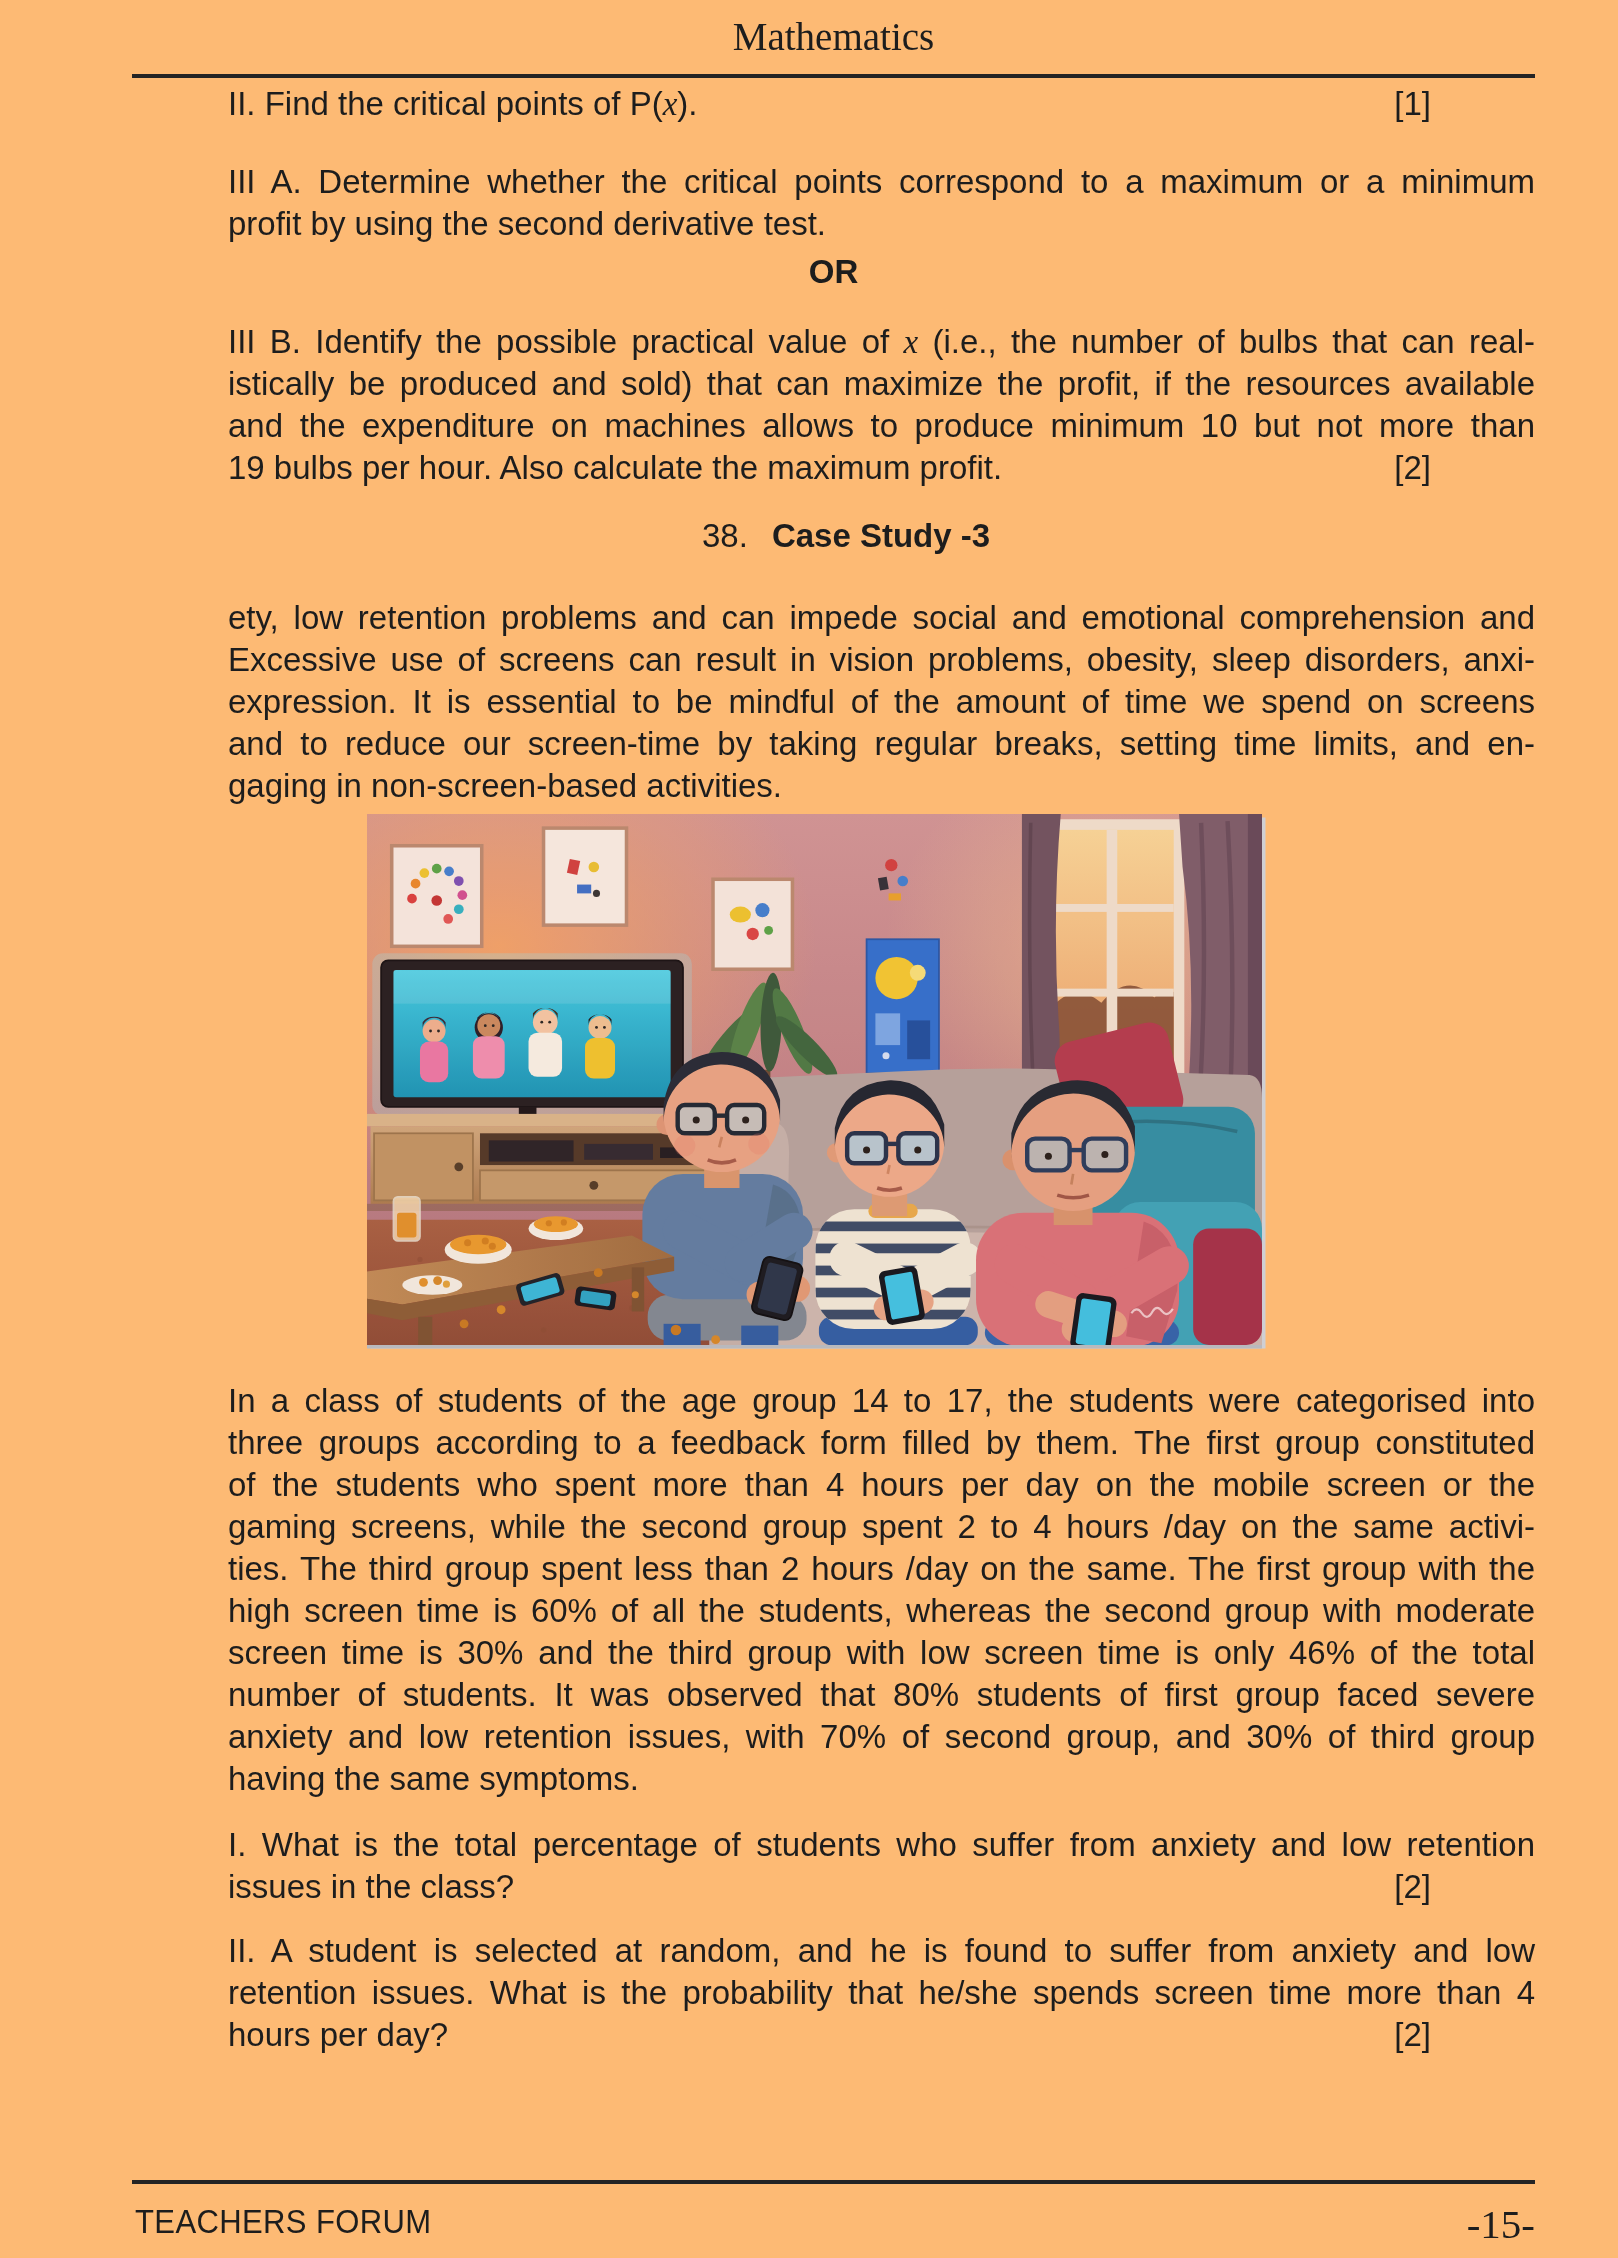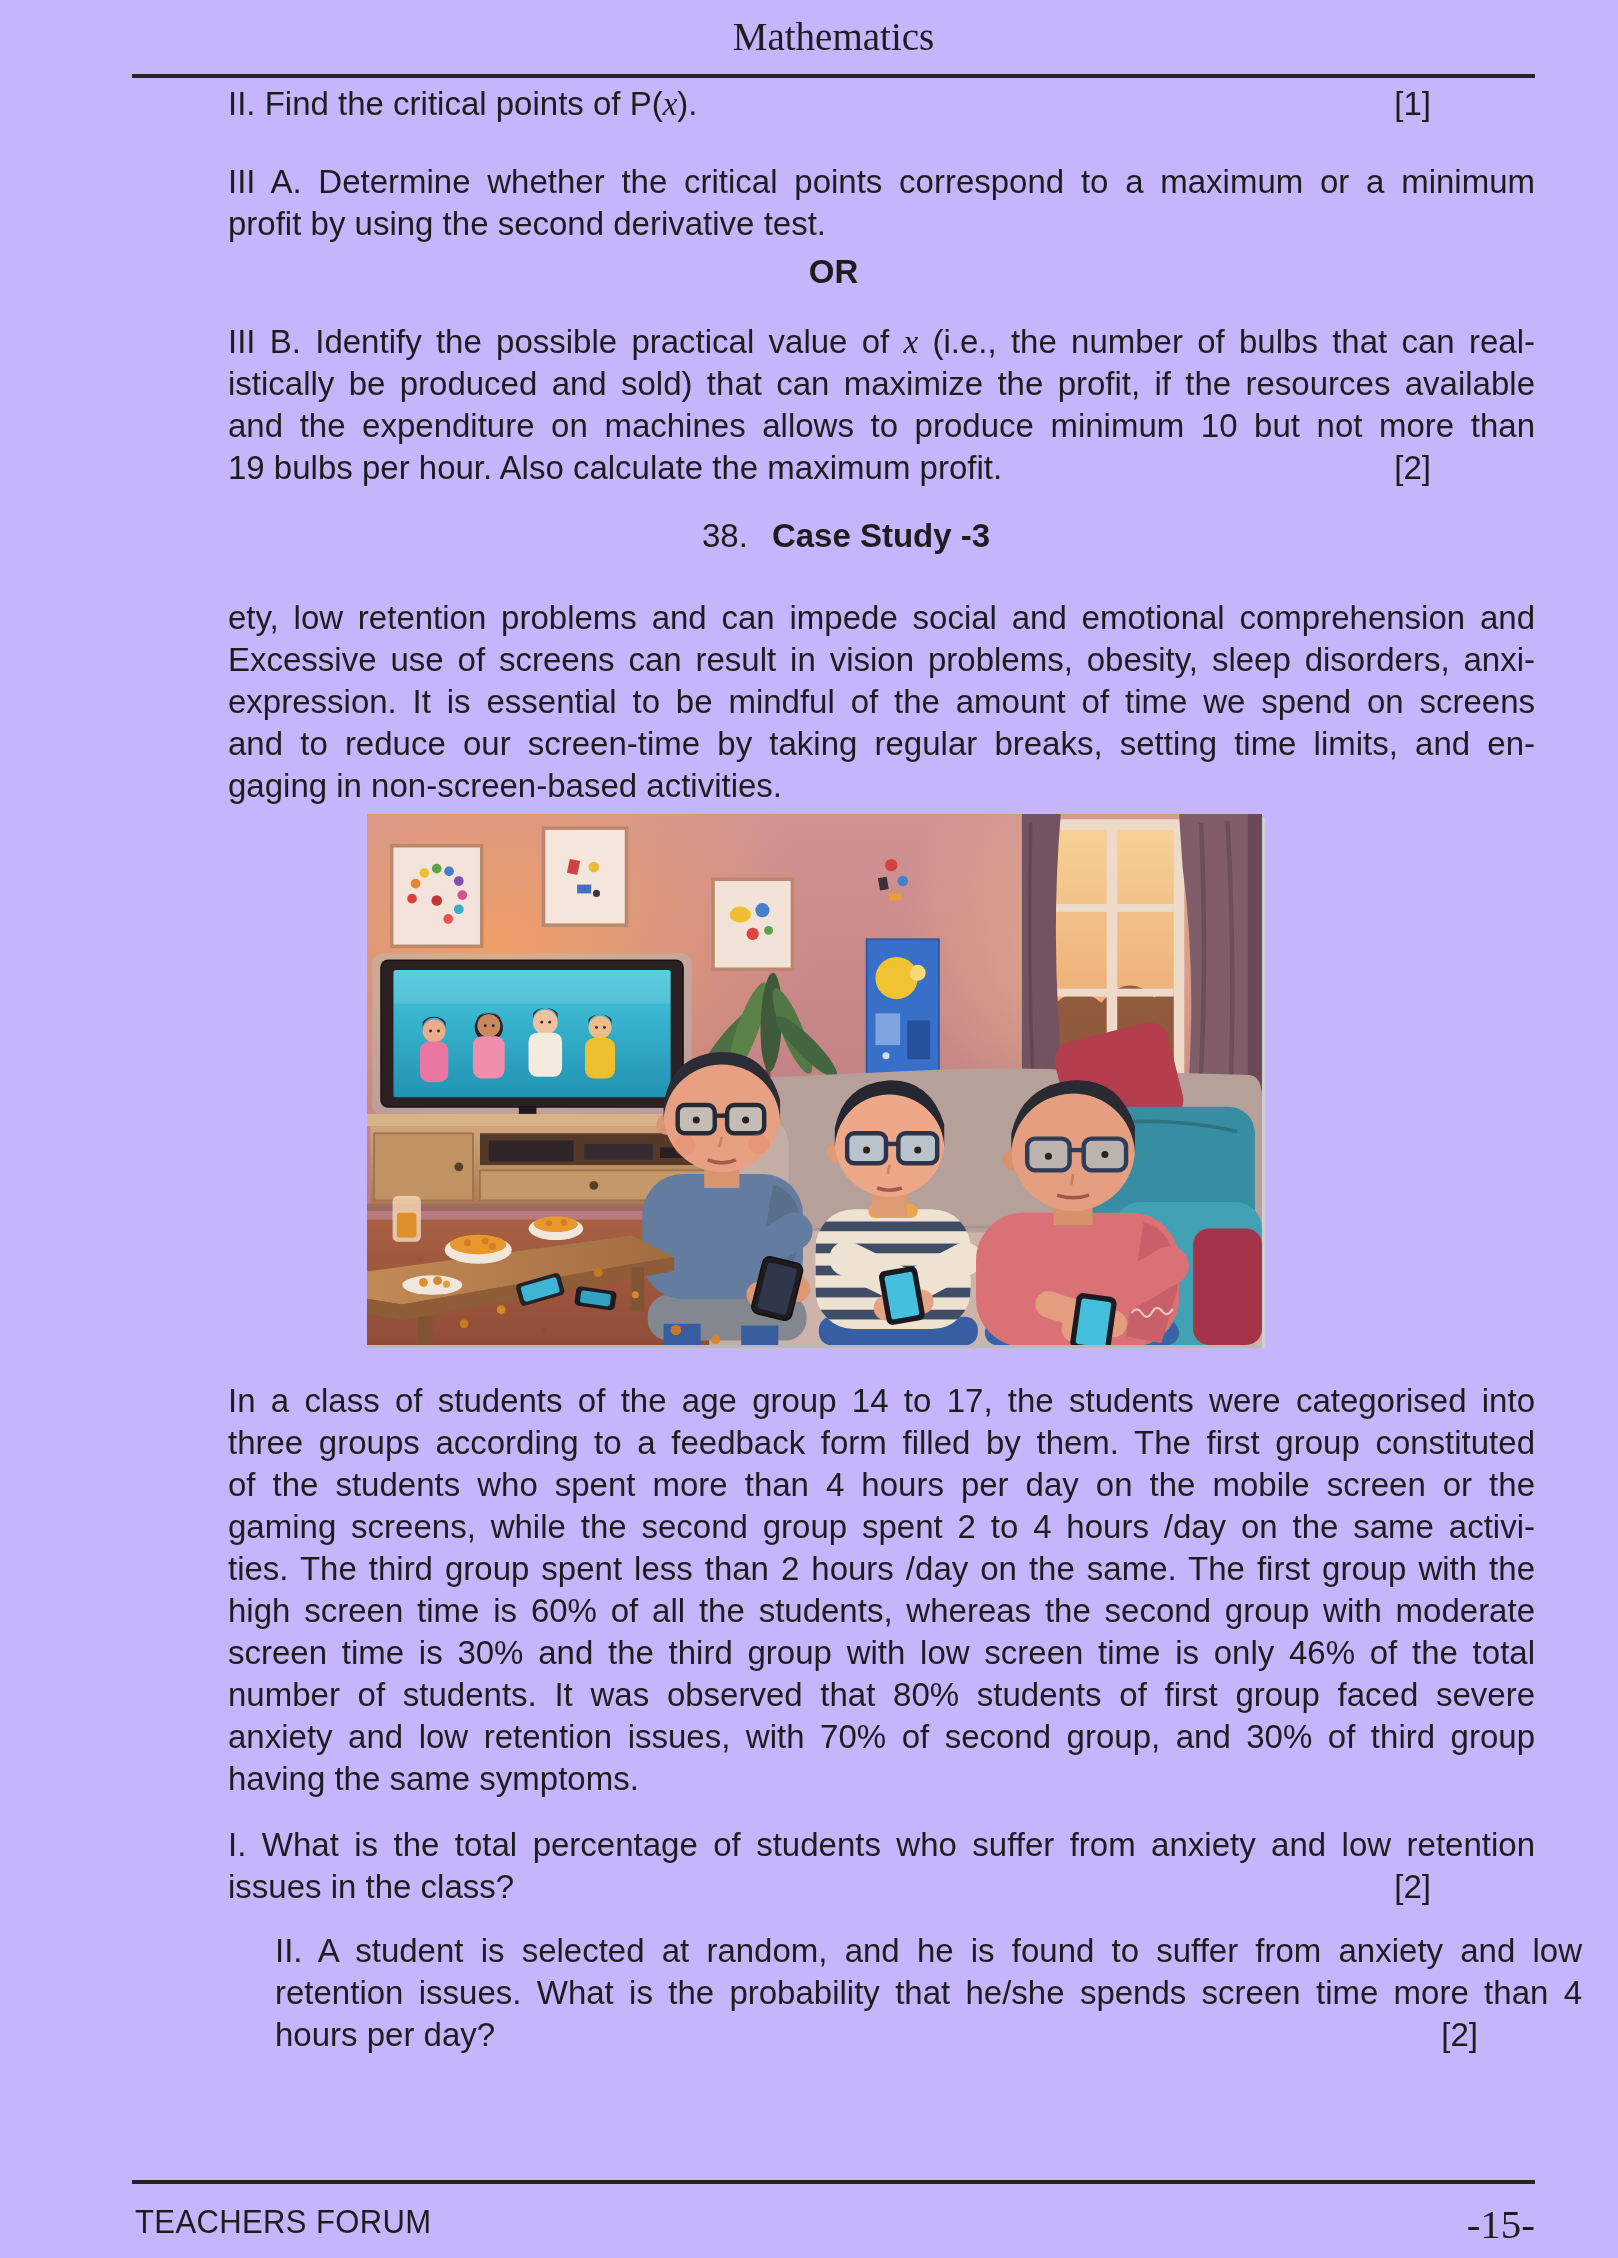--- a/index.html
+++ b/index.html
@@ -1,18 +1,18 @@
 <!DOCTYPE html>
 <html style="font-size:14px"><head>
 <meta charset="utf-8">
 <style>
   * { margin:0; padding:0; box-sizing:border-box; }
   html,body { background:#ffffff; }
   .page {
-    position:relative; width:1619px; height:2258px; background:#c4b5fd;
+    position:relative; width:1619px; height:2258px; background:#fdba74;
     font-family:"Liberation Sans", sans-serif; color:#1d1d1d; overflow:hidden;
   }
   .abs { position:absolute; }
   .serif { font-family:"Liberation Serif", serif; }
   .body-text { font-size:33px; line-height:42px; }
   .bold { font-weight:bold; }
   .center { text-align:center; }
   .jline { text-align:justify; text-align-last:justify; white-space:normal; }
   .jline.last { text-align-last:left; }
   i.mx { font-family:"Liberation Serif", serif; font-style:italic; }
@@ -436,21 +436,21 @@
     </div>
 
   <div class="abs para body-text" style="top:1824px;">
     <div>
         <div class="jline">I. What is the total percentage of students who suffer from anxiety and low retention</div>
         <div class="jline last">issues in the class?</div>
       </div>
     <span class="mark">[2]</span>
   </div>
 
-  <div class="abs para body-text" style="top:1930px;margin-left:47px;">
+  <div class="abs para body-text" style="top:1930px;">
     <div>
         <div class="jline">II. A student is selected at random, and he is found to suffer from anxiety and low</div>
         <div class="jline">retention issues. What is the probability that he/she spends screen time more than 4</div>
         <div class="jline last">hours per day?</div>
       </div>
     <span class="mark">[2]</span>
   </div>
 
   <div class="rule" style="top:2180px;"></div>
   <div class="abs publisher">TEACHERS FORUM</div>

